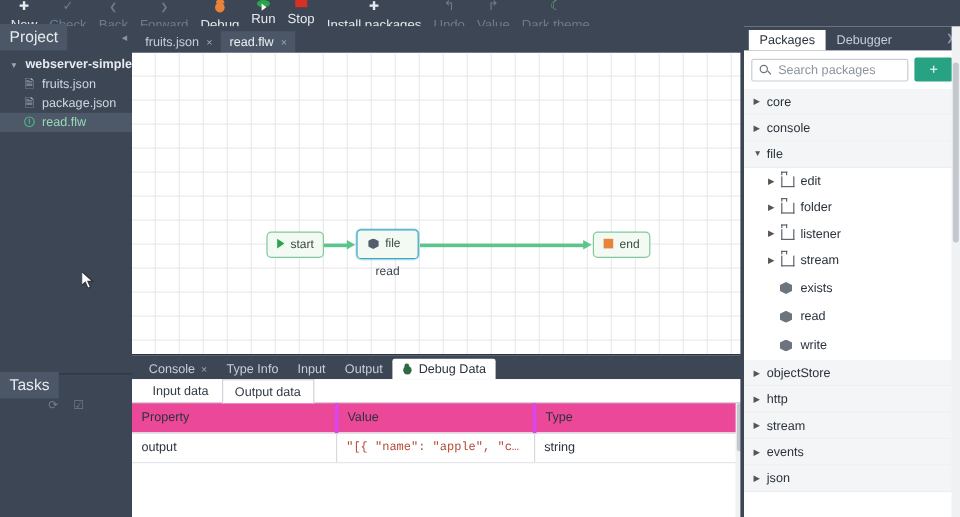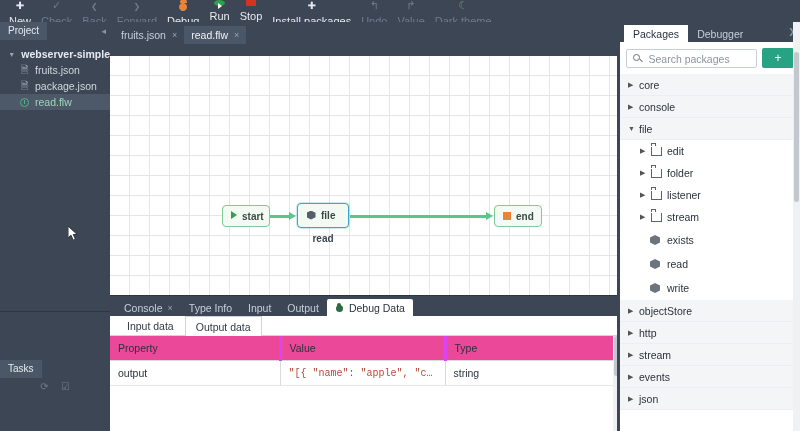--- a/index.html
+++ b/index.html
@@ -46,21 +46,21 @@
   .ico-moon::before{content:"☾";font-size:11px;color:#64a37a;}
 
   
   .left-pane{
     position:absolute;left:0;top:22px;width:110px;height:289px;
     background:#3c4655;
   }
   .pane-tabbar{height:18px;display:flex;align-items:center;background:#3c4655;
     position:relative;}
   .pane-tab{
-    background:#4b5666;color:#e6eaef;font-size:10px;
+    background:#4b5666;color:#e6eaef;font-size:13px;
     padding:3px 8px 4px 8px;cursor:default;
   }
   .pane-collapse{
     position:absolute;right:4px;top:4px;color:#8a94a3;font-size:9px;cursor:pointer;
   }
   .tree{padding:6px 0 0 0;font-size:10.5px;}
   .tree-row{
     display:flex;align-items:center;height:16px;padding-left:6px;
     cursor:default;white-space:nowrap;color:#cfd6df;
   }
@@ -75,21 +75,21 @@
   .ico-flw::after{content:"";position:absolute;left:2.5px;top:1px;width:1.5px;height:4px;
            background:#4fb286;}
   .tree-label{margin-left:4px;}
   .tree-row.selected .tree-label{color:#9ad9b7;}
 
   
   .tasks-pane{
     position:absolute;left:0;top:311px;width:110px;height:120px;background:#3c4655;
     border-top:1px solid #2e3643;
   }
-  .tasks-tabbar{height:18px;display:flex;align-items:center;margin-top:48px;}
+  .tasks-tabbar{height:18px;display:flex;align-items:center;}
   .tasks-toolbar{height:16px;display:flex;align-items:center;justify-content:center;
     gap:10px;color:#6f7b8c;font-size:9px;}
   .tasks-body{height:80px;}
   .tsk-ico{width:11px;height:11px;display:inline-block;text-align:center;line-height:11px;}
   .ico-refresh::before{content:"⟳";font-size:10px;}
   .ico-checkbox::before{content:"☑";font-size:10px;}
 
   
   .center{
     position:absolute;left:110px;top:22px;width:510px;height:409px;
@@ -100,29 +100,28 @@
     padding-left:4px;box-sizing:border-box;
   }
   .etab{
     display:flex;align-items:center;gap:6px;height:18px;padding:0 7px;
     font-size:10.5px;color:#c6cedb;cursor:default;white-space:nowrap;
   }
   .etab.active{background:#4b5666;color:#eef1f5;}
   .etab .x{font-size:9px;color:#98a2b1;cursor:pointer;}
 
   .canvas{
-    position:absolute;left:0;top:34px;width:510px;height:251px;
+    position:absolute;left:0;top:22px;width:510px;height:251px;
     background:#ffffff;
     background-image:
       linear-gradient(to right,#e6e6e6 1px,transparent 1px),
       linear-gradient(to bottom,#e6e6e6 1px,transparent 1px);
     background-size:20px 20px;
     background-position:-1px -1px;
     overflow:hidden;
-    font-weight:bold;
   }
   .node{
     position:absolute;height:22px;border-radius:4px;
     background:#f3faf3;display:flex;align-items:center;
     gap:5px;padding:0 8px;box-sizing:border-box;font-size:10px;color:#3a4a42;
   }
   .node-start{left:112px;top:149px;width:48px;border:1px solid #7fc99a;}
   .node-file{left:187px;top:147px;width:52px;height:25px;
              border:1.5px solid #3aa8c4;box-shadow:0 0 0 1px rgba(58,168,196,.25);}
   .node-end{left:384px;top:149px;width:48px;border:1px solid #7fc99a;}

